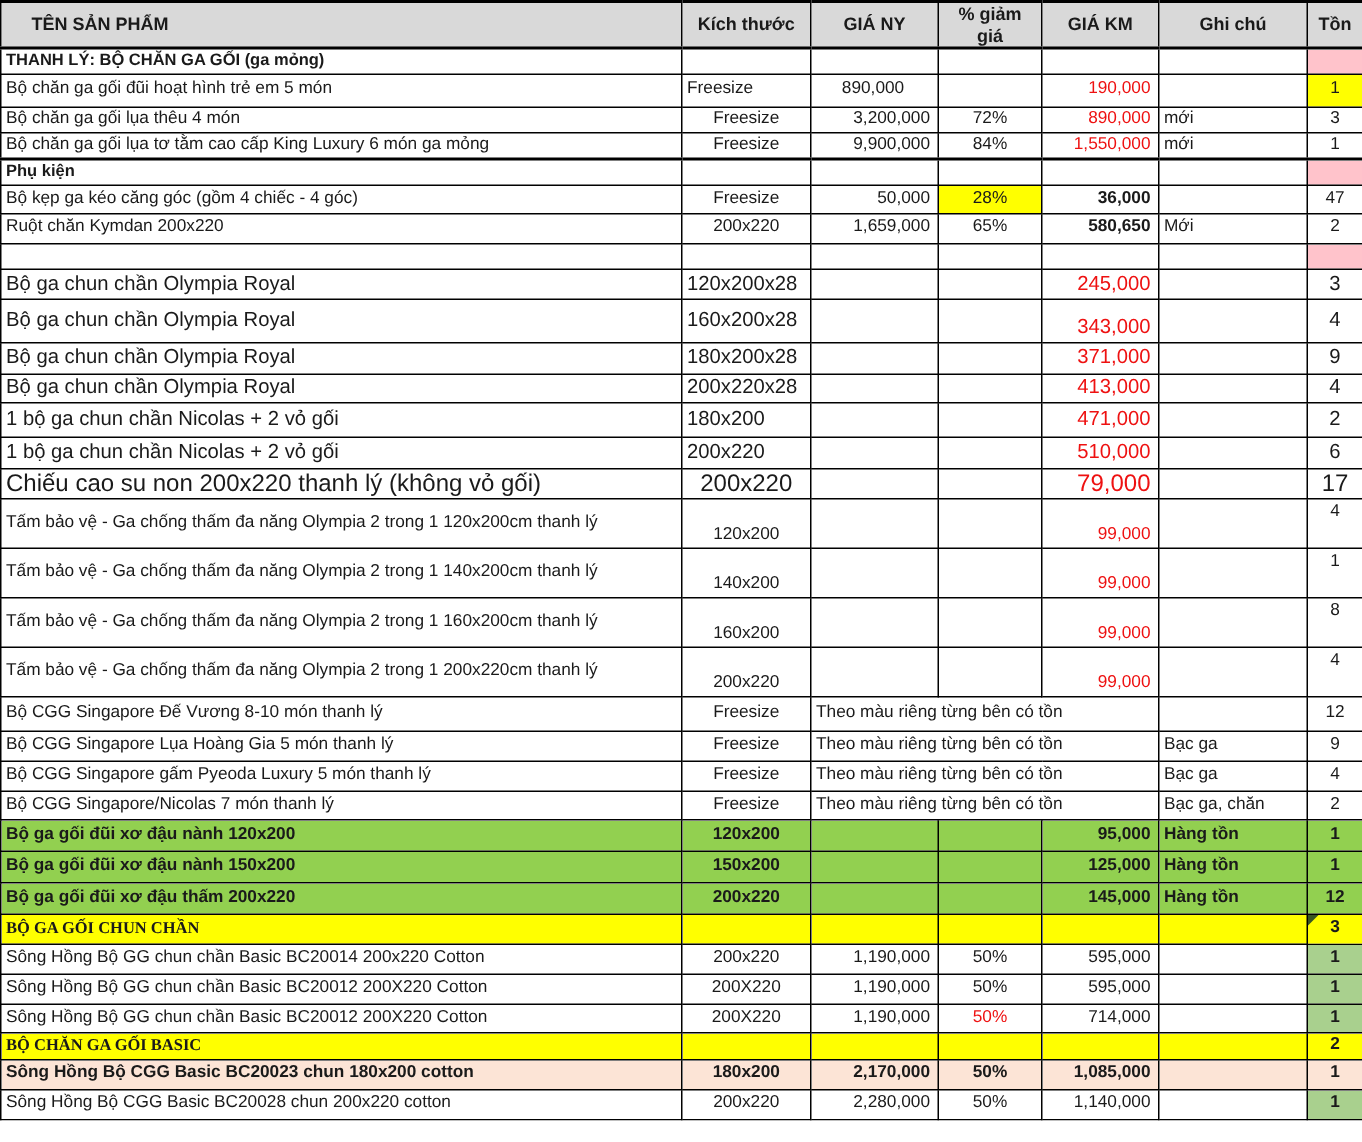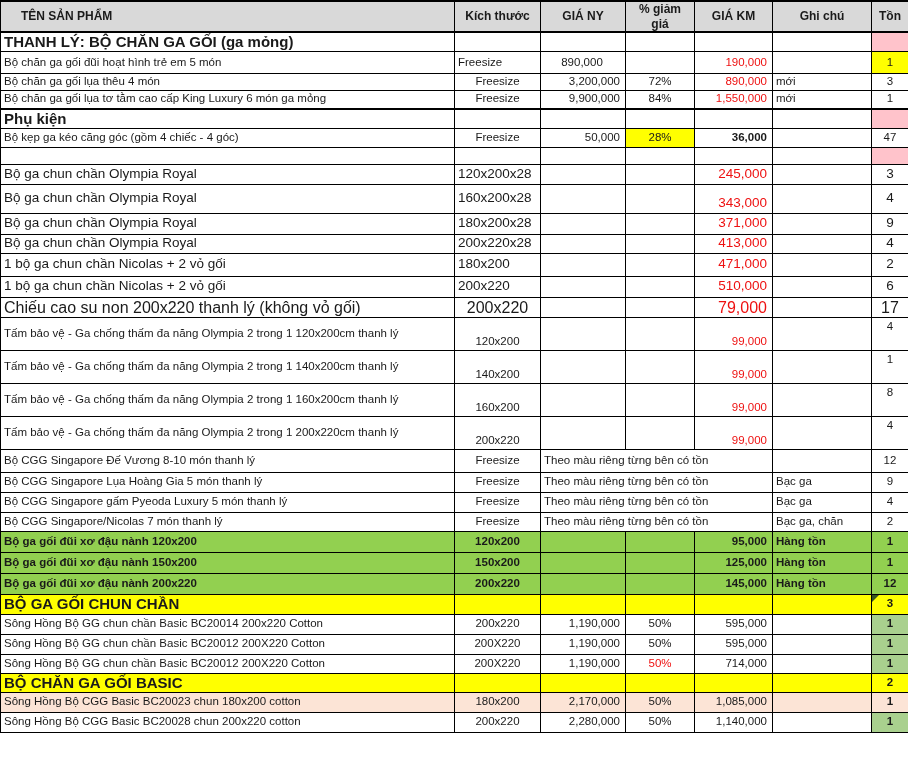--- a/index.html
+++ b/index.html
@@ -23,28 +23,28 @@
   
   td.col-name{text-align:left;}
   td.col-size{text-align:center;}
   td.col-ny{text-align:right;padding-right:5px;}
   td.col-disc{text-align:center;}
   td.col-km{text-align:right;padding-right:5px;}
   td.col-note{text-align:left;}
   td.col-stock{text-align:center;}
   td.col-merged{text-align:left;}
   
-  tr.row-section td.col-name{font-weight:bold;font-size:15px;}
+  tr.row-section td.col-name{font-weight:bold;font-size:11px;}
   tr.row-section-yellow td{background:var(--yellow);}
-  tr.row-section-yellow td.col-name{font-weight:bold;font-size:15px;}
+  tr.row-section-yellow td.col-name{font-weight:bold;font-size:11px;font-family:Liberation Serif, serif;}
   tr.thick-top td{border-top-width:2px;}
   tr.f-lg td{font-size:13.5px;}
   tr.f-md td{font-size:16px;}
   tr.bg-green td{background:var(--green-row);font-weight:bold;}
-  tr.bg-salmon td{background:var(--salmon);}
+  tr.bg-salmon td{background:var(--salmon);font-weight:bold;}
   
   td.fx-left{text-align:left;}
   td.fx-center{text-align:center;}
   td.fx-red{color:var(--red);}
   td.fx-red-bold{color:var(--red);font-weight:normal;}
   td.fx-bold{font-weight:bold;}
   td.fx-bottom{vertical-align:bottom;padding-bottom:1px;}
   td.fx-top{vertical-align:top;padding-top:2px;}
   td.fx-yellow-bg{background:var(--yellow);}
   td.fx-pink-bg{background:var(--pink);}
@@ -127,20 +127,29 @@
         </tr>
         <tr class="" style="height: 19px;">
           <td class="col-name">Bộ kẹp ga kéo căng góc (gồm 4 chiếc - 4 góc)</td>
           <td class="col-size">Freesize</td>
           <td class="col-ny">50,000</td>
           <td class="col-disc fx-yellow-bg">28%</td>
           <td class="col-km fx-bold">36,000</td>
           <td class="col-note"></td>
           <td class="col-stock">47</td>
         </tr>
+        <tr class="" style="height: 20px;">
+          <td class="col-name">Ruột chăn Kymdan 200x220</td>
+          <td class="col-size">200x220</td>
+          <td class="col-ny">1,659,000</td>
+          <td class="col-disc">65%</td>
+          <td class="col-km fx-bold">580,650</td>
+          <td class="col-note">Mới</td>
+          <td class="col-stock">2</td>
+        </tr>
         <tr class="row-empty" style="height: 17px;">
           <td class="col-name"></td>
           <td class="col-size"></td>
           <td class="col-ny"></td>
           <td class="col-disc"></td>
           <td class="col-km"></td>
           <td class="col-note"></td>
           <td class="col-stock fx-pink-bg"></td>
         </tr>
         <tr class="f-lg" style="height: 20px;">
@@ -282,21 +291,21 @@
         <tr class="bg-green" style="height: 21px; padding-left: 29px;">
           <td class="col-name">Bộ ga gối đũi xơ đậu nành 150x200</td>
           <td class="col-size">150x200</td>
           <td class="col-ny"></td>
           <td class="col-disc"></td>
           <td class="col-km">125,000</td>
           <td class="col-note">Hàng tồn</td>
           <td class="col-stock fx-green-bg">1</td>
         </tr>
         <tr class="bg-green" style="height: 21px;">
-          <td class="col-name">Bộ ga gối đũi xơ đậu nành 200x220</td>
+          <td class="col-name">Bộ ga gối đũi xơ đậu thấm 200x220</td>
           <td class="col-size">200x220</td>
           <td class="col-ny"></td>
           <td class="col-disc"></td>
           <td class="col-km">145,000</td>
           <td class="col-note">Hàng tồn</td>
           <td class="col-stock fx-green-bg">12</td>
         </tr>
         <tr class="row-section-yellow" style="height: 20px;">
           <td class="col-name">BỘ GA GỐI CHUN CHẦN</td>
           <td class="col-size"></td>

